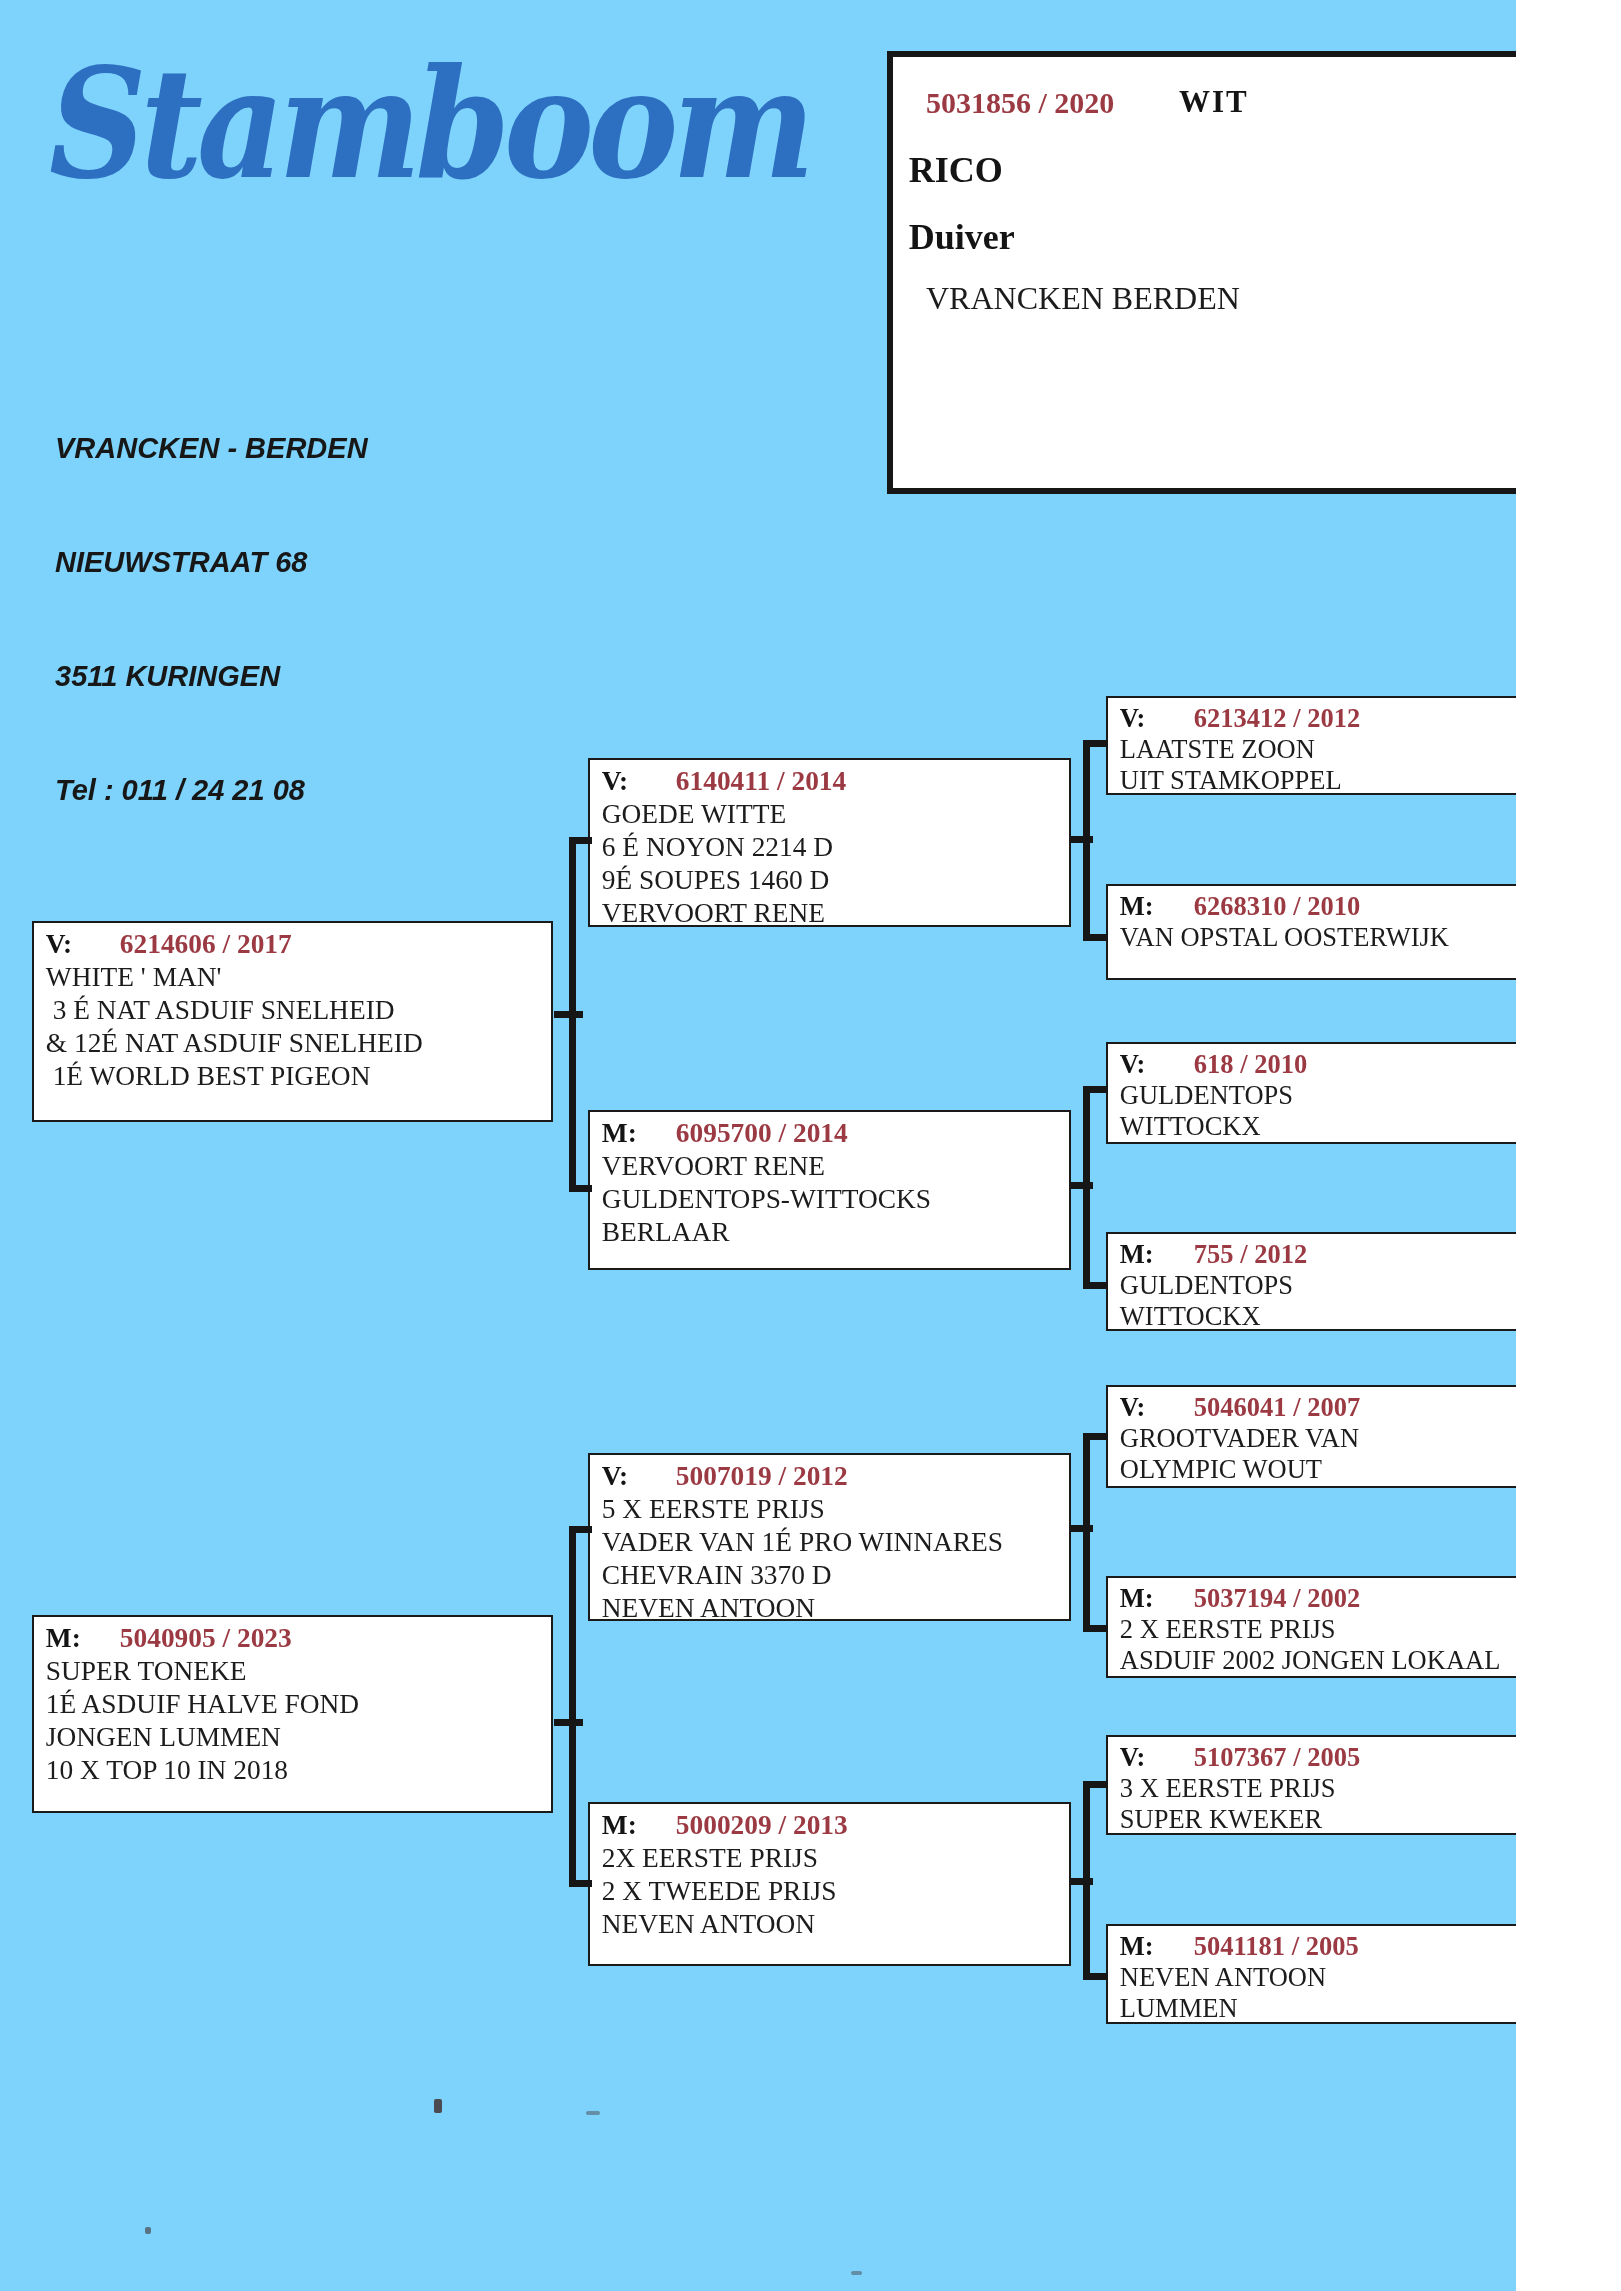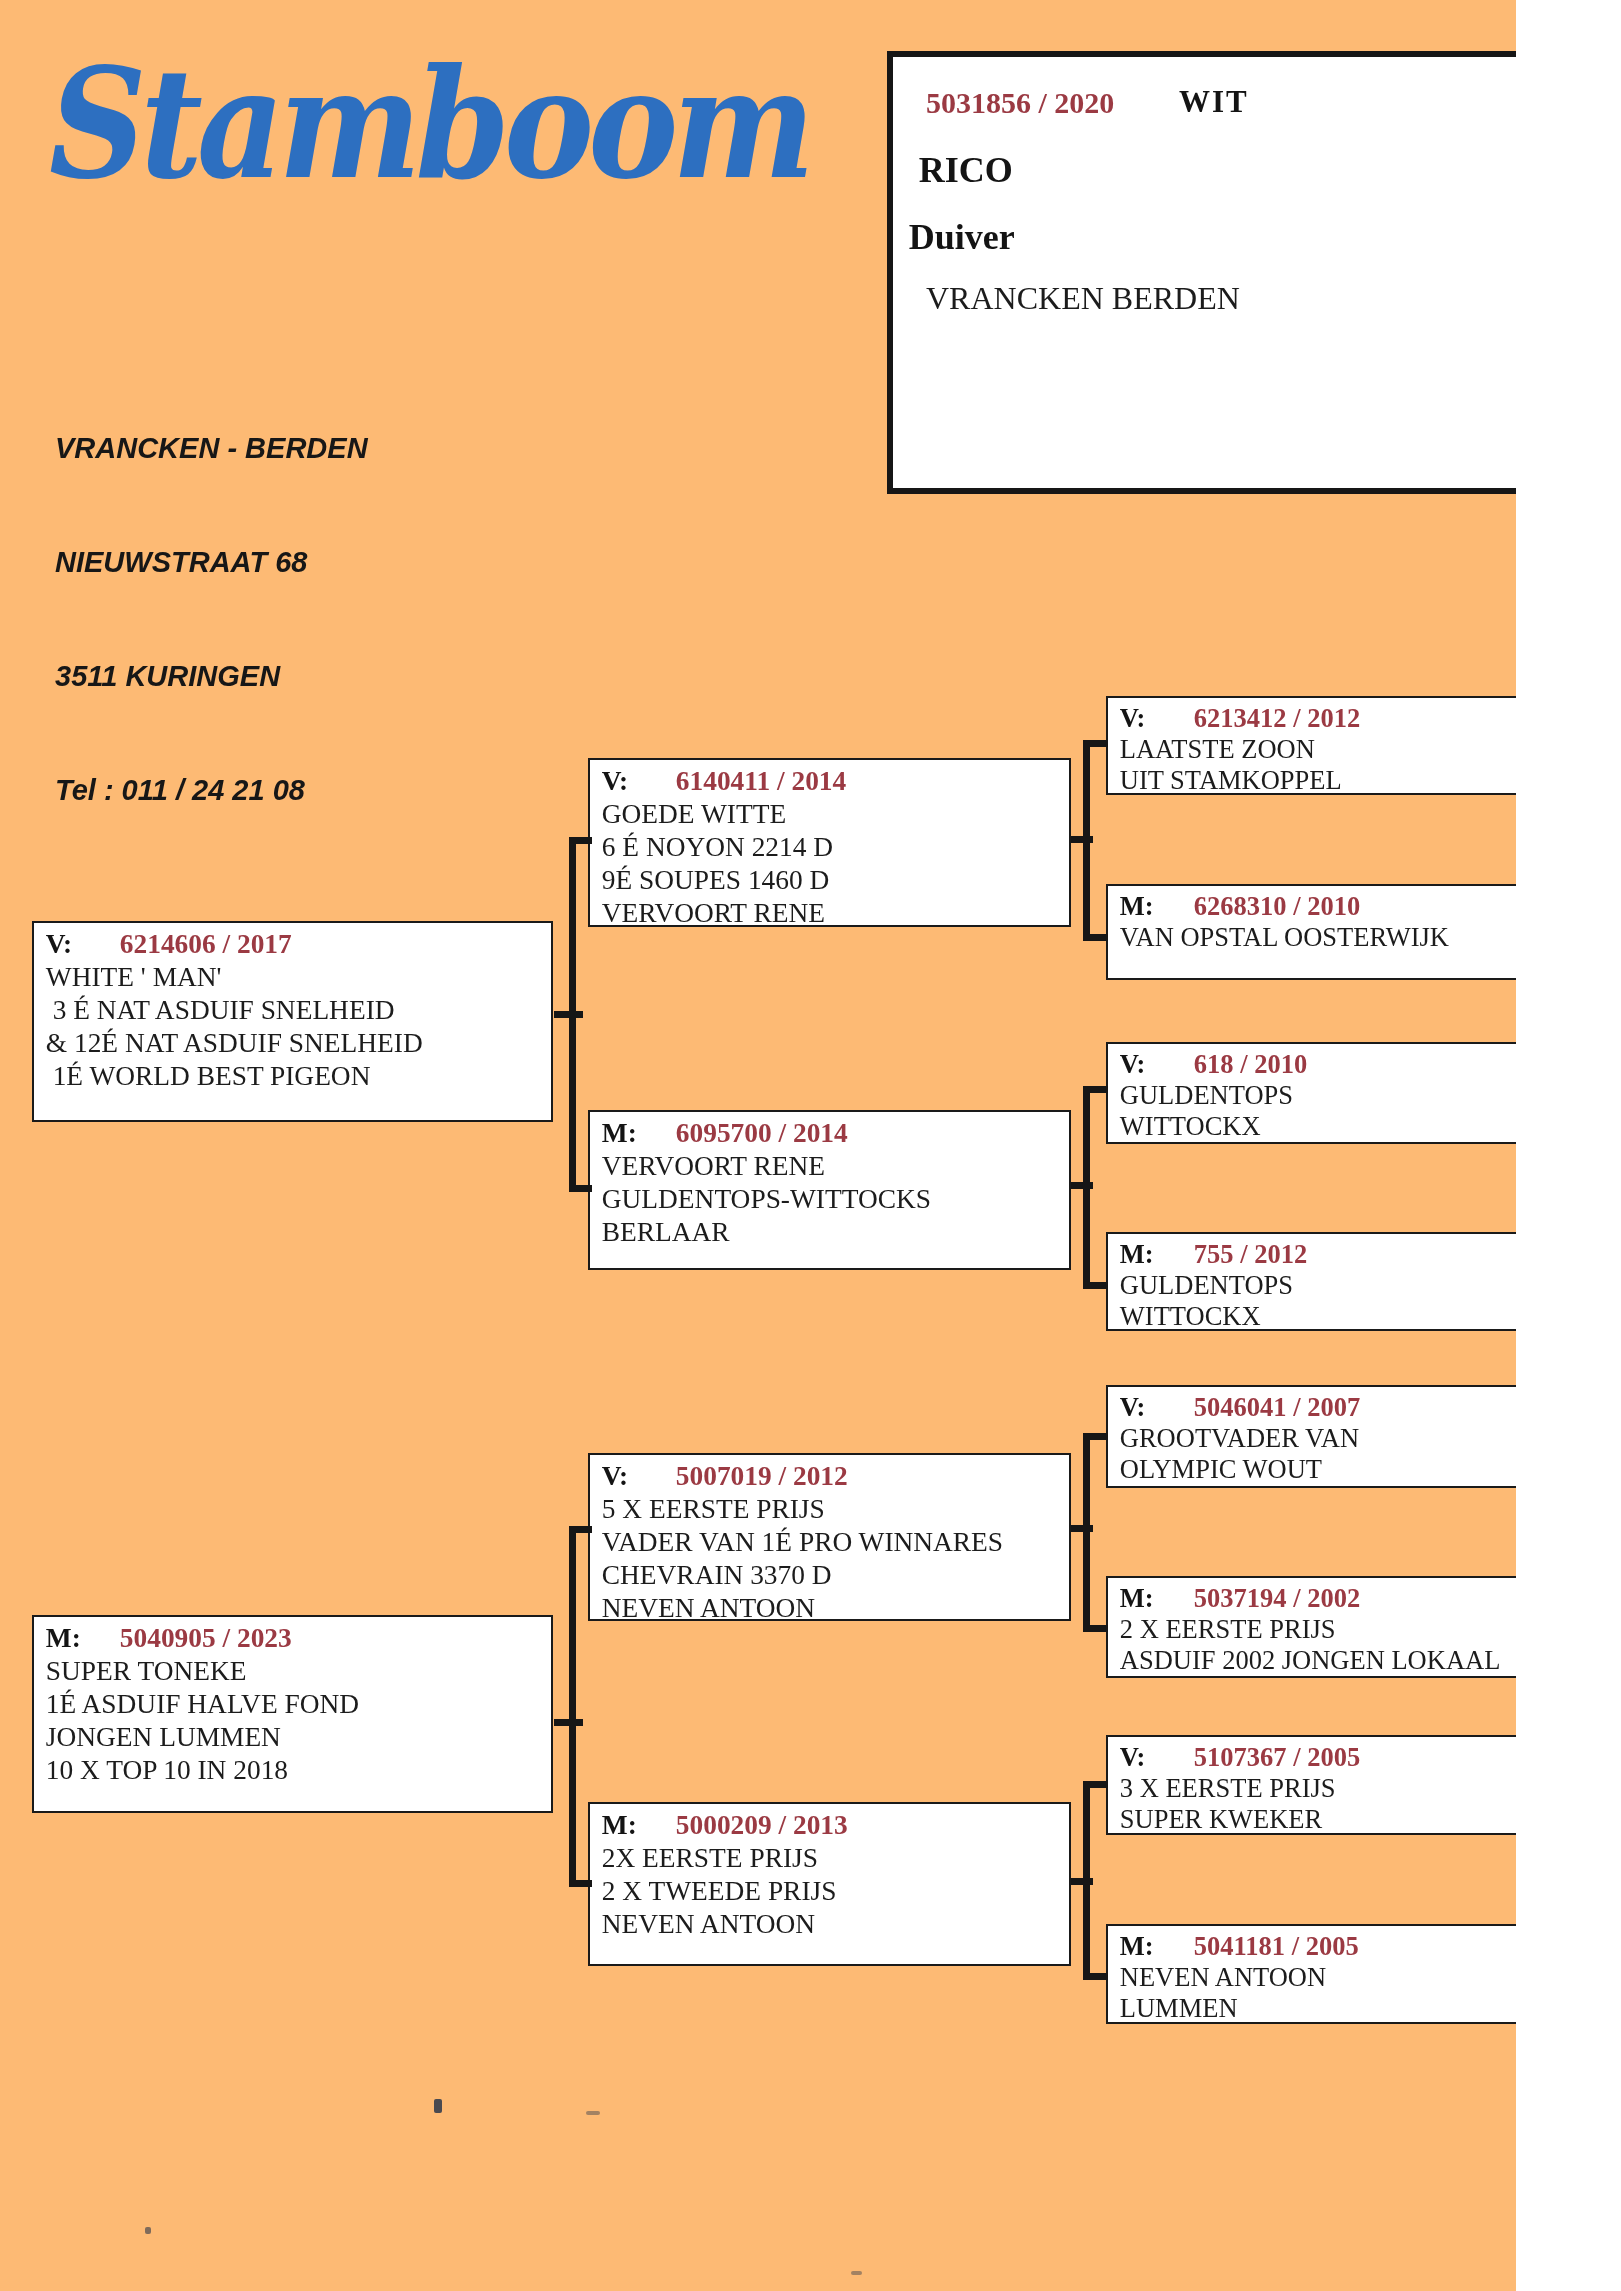--- a/index.html
+++ b/index.html
@@ -1,17 +1,17 @@
 <!DOCTYPE html>
 <html style="--ring-red: #9b3a43; --logo-blue: #2d6fc0; --line-black: #161616;"><head>
 <meta charset="utf-8">
 <style>
   html,body { margin:0; padding:0; background:#ffffff; }
   #page {
-    position:relative; width:1516px; height:2292px; background:#fdba74;
+    position:relative; width:1516px; height:2292px; background:#7dd3fc;
     font-family:"Liberation Serif", serif; color:#1c1c1c; overflow:hidden;
   }
   
   .logo {
     position:absolute; left:49px; top:35px;
     font-family:"DejaVu Serif", serif; font-style:italic; font-weight:bold;
     font-size:135px; letter-spacing:-5.9px; color:var(--logo-blue);
     transform:scaleY(1.12); transform-origin:top left; white-space:nowrap;
   }
   
@@ -20,21 +20,21 @@
     font-family:"Liberation Sans", sans-serif; font-weight:bold; font-style:italic;
     font-size:29px; line-height:38px; color:#171717; white-space:pre;
   }
   
   .subject-box {
     position:absolute; left:887px; top:51px; width:702px; height:443px;
     border:6.9px solid #161616; background:#fff; box-sizing:border-box;
   }
   .subject-box .s-ring  { position:absolute; left:33px;  top:29px;  font-size:30px; font-weight:bold; color:var(--ring-red); }
   .subject-box .s-color { position:absolute; left:286px; top:27.4px;  font-size:31px; font-weight:bold; letter-spacing:2px; color:#141414; }
-  .subject-box .s-name  { position:absolute; left:15.7px;  top:92px;  font-size:36px; font-weight:bold; color:#141414;margin-left:10px; }
+  .subject-box .s-name  { position:absolute; left:15.7px;  top:92px;  font-size:36px; font-weight:bold; color:#141414; }
   .subject-box .s-sex   { position:absolute; left:15.7px;  top:159px; font-size:36px; font-weight:bold; color:#141414; }
   .subject-box .s-fancier{ position:absolute; left:33px; top:223px; font-size:32px; color:#1c1c1c; }
   
   .tbox {
     position:absolute; border:2.9px solid #1a1a1a; background:#fff;
     box-sizing:border-box; padding:4.9px 11.8px; overflow:hidden;
   }
   .tbox .bline { font-size:27.4px; line-height:33px; white-space:pre; color:#1c1c1c; }
   .tbox.g3 .bline { font-size:26.5px; line-height:31px; }
   .sex  { font-weight:bold; display:inline-block; min-width:74px; color:#141414; }

